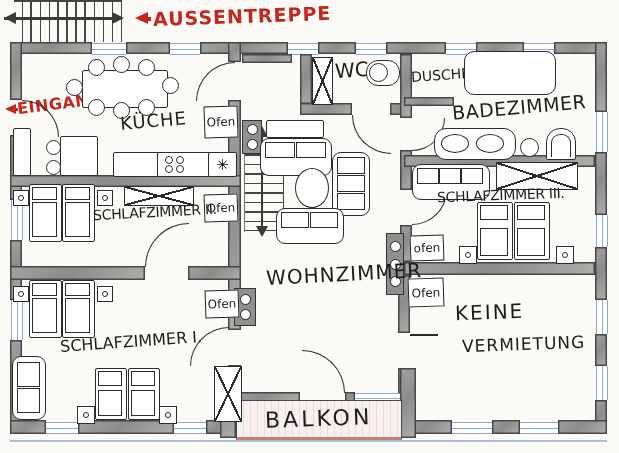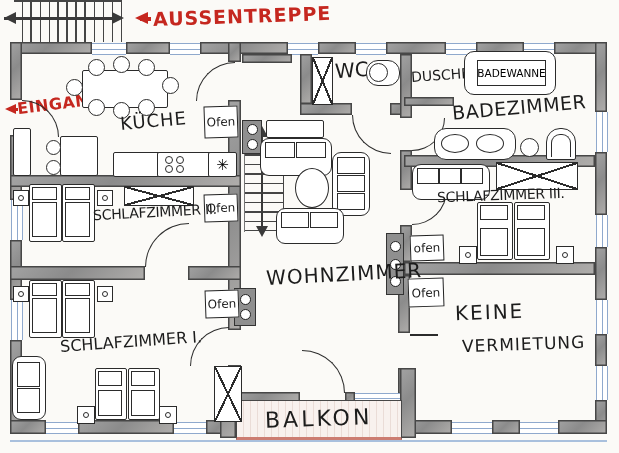--- a/index.html
+++ b/index.html
@@ -244,23 +244,20 @@
   <div class="inner" style="left:310px;top:212px;width:26px;height:14px;"></div>
   <div class="label" style="left:266px;top:264px;font-size:20px;letter-spacing:1px;transform:rotate(-3deg);">WOHNZIMMER</div>
 
   <div class="crossbox" style="left:312px;top:57px;width:19px;height:46px;"></div>
   <div class="label" style="left:335px;top:60px;font-size:20px;transform:rotate(-4deg);">WC</div>
   <div class="furn" style="left:366px;top:60px;width:32px;height:24px;border-radius:12px;"></div>
   <div class="circ" style="left:369px;top:63px;width:17px;height:17px;"></div>
 
   <div class="label" style="left:411px;top:68px;font-size:14px;transform:rotate(-4deg);">DUSCHE</div>
   <div class="furn" style="left:464px;top:51px;width:90px;height:42px;border-radius:10px;"></div>
-  <div class="inner" style="left:477px;top:60px;width:67px;height:24px;display:flex;align-items:center;justify-content:center;font-size:10.5px;">
-    <span>BADEWANNE</span>
-  </div>
   <div class="label" style="left:452px;top:98px;font-size:19px;letter-spacing:0.5px;transform:rotate(-5deg);">BADEZIMMER</div>
   <div class="furn" style="left:434px;top:128px;width:80px;height:30px;border-radius:12px;"></div>
   <div class="circ" style="left:441px;top:134px;width:26px;height:17px;"></div>
   <div class="circ" style="left:476px;top:134px;width:26px;height:17px;"></div>
   <div class="circ" style="left:520px;top:138px;width:17px;height:17px;"></div>
   <div class="furn" style="left:546px;top:128px;width:28px;height:30px;border-radius:14px 14px 2px 2px;"></div>
   <div class="inner" style="left:551px;top:134px;width:18px;height:22px;border-radius:9px 9px 0 0;border-bottom:none;"></div>
 
   <div class="furn rf" style="left:412px;top:164px;width:76px;height:34px;"></div>
   <div class="inner" style="left:417px;top:168px;width:20px;height:14px;"></div>

